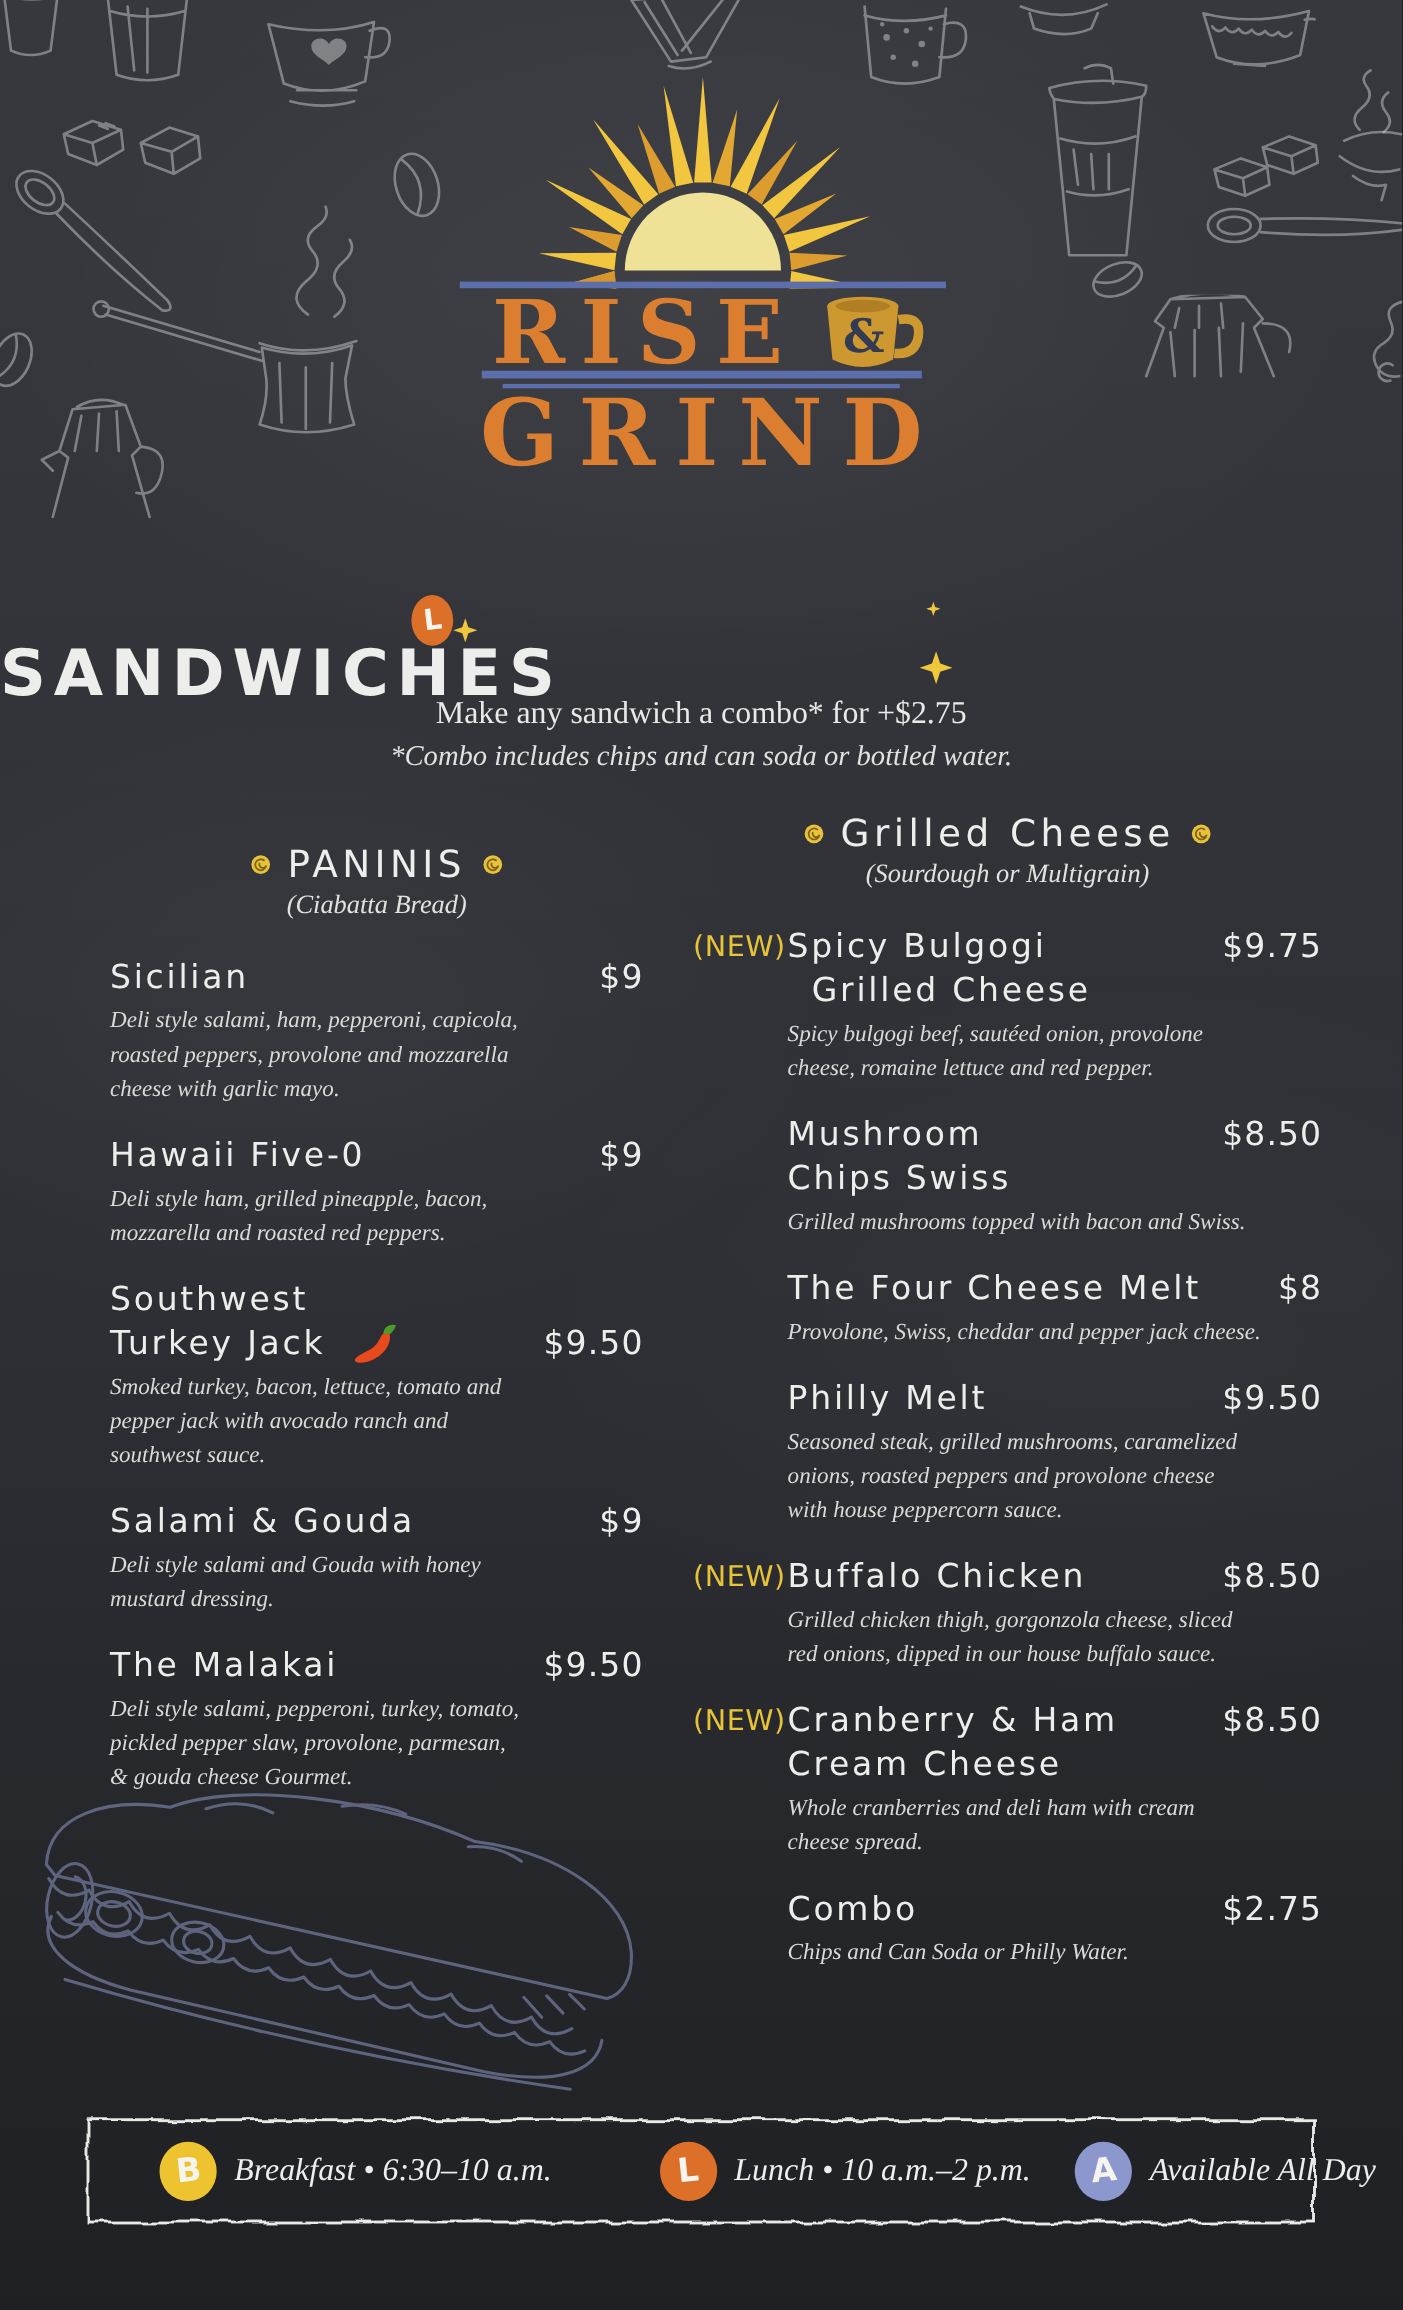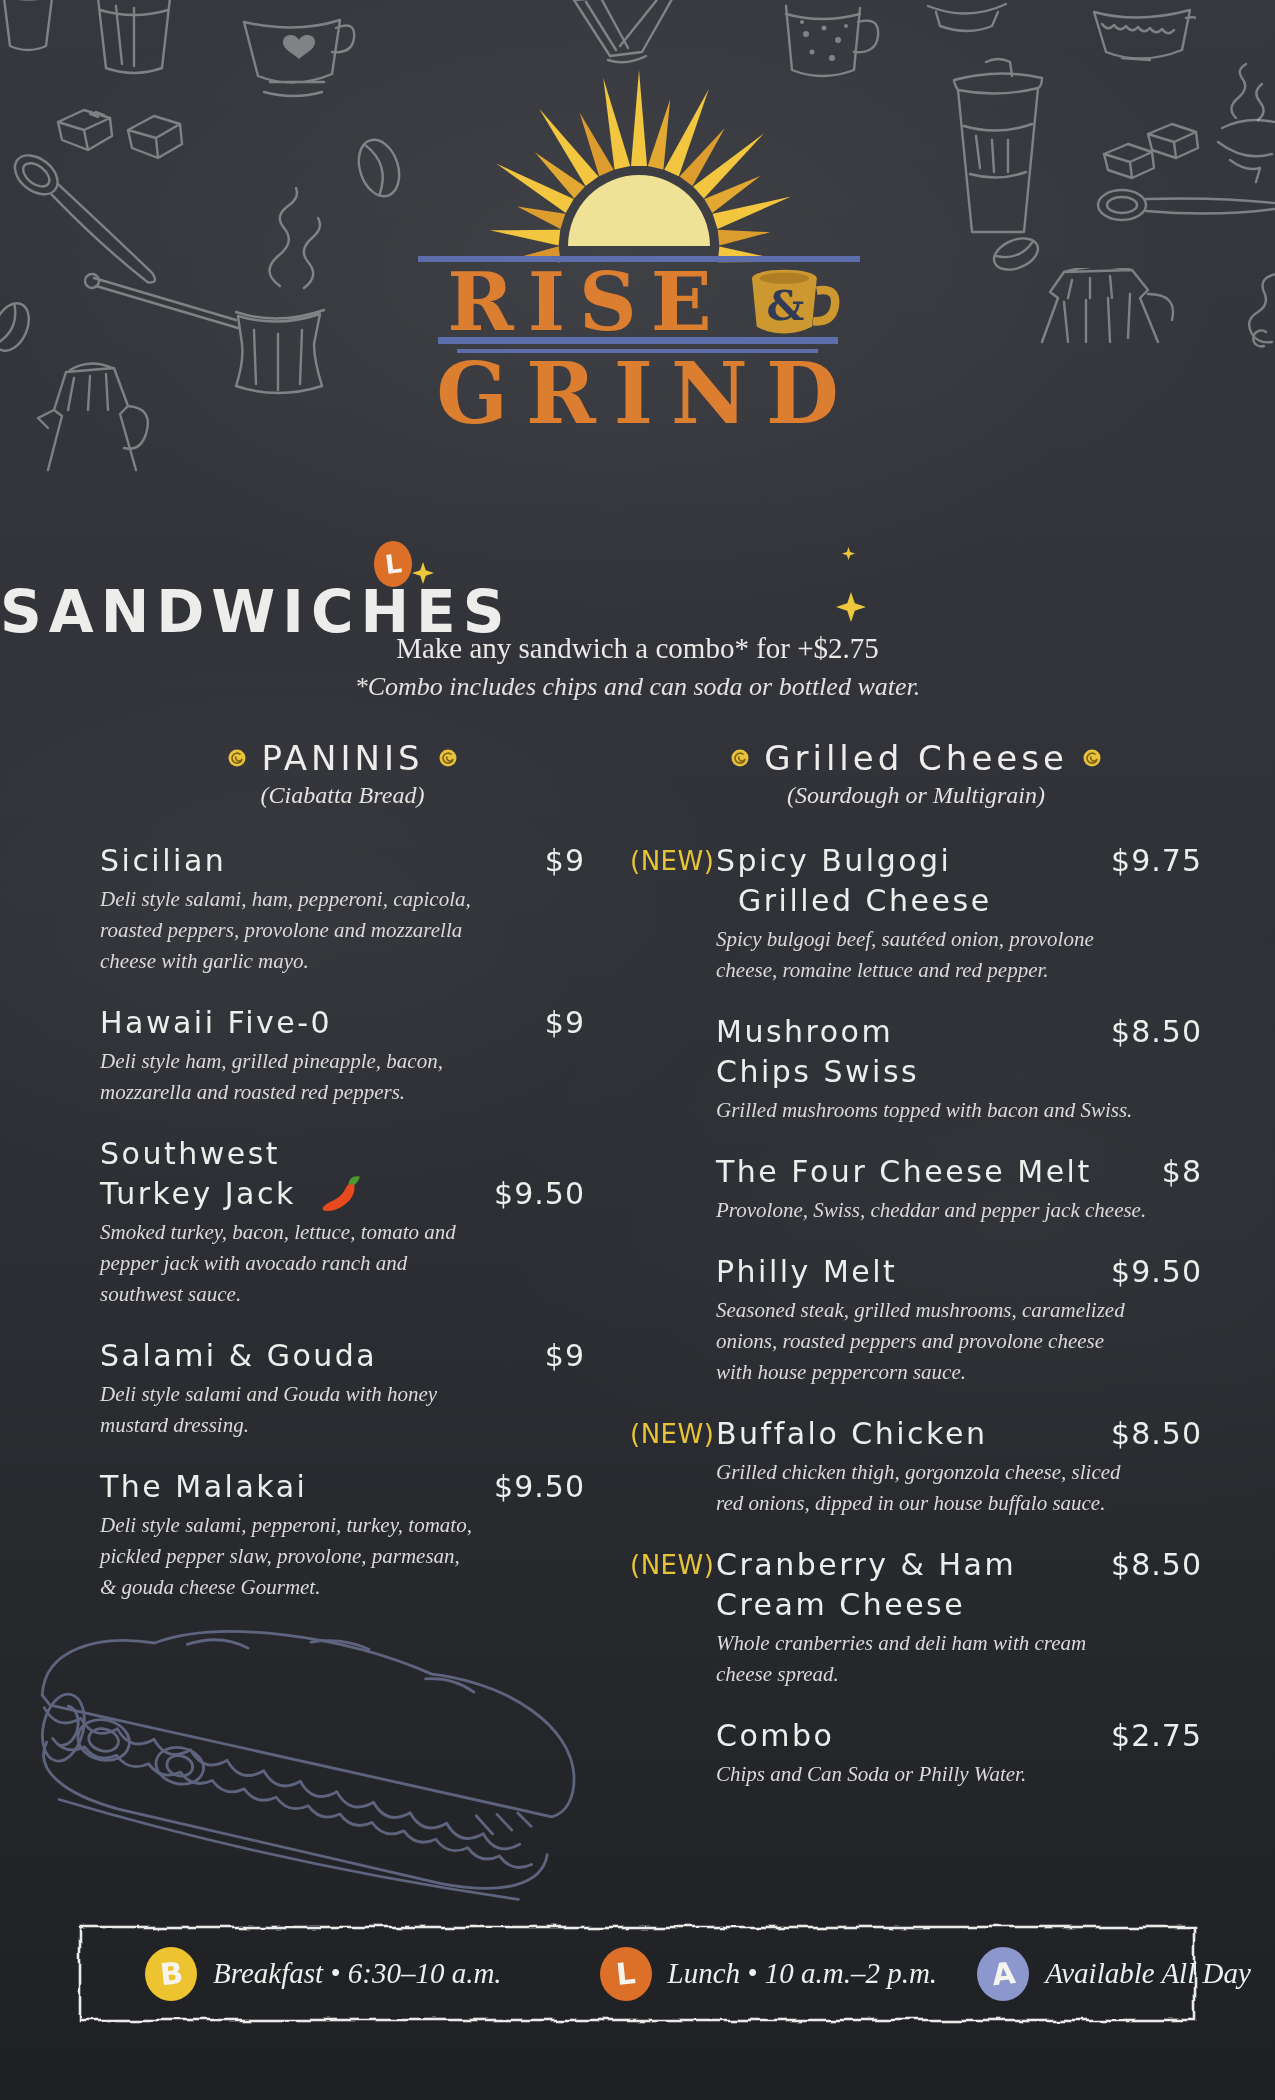--- a/index.html
+++ b/index.html
@@ -35,21 +35,21 @@
   .sp2{left:836px;top:592px;}
   .sp3{left:842px;top:547px;}
   .main-title{position:absolute;left:0;top:539px;width:100%;text-align:left;
     font-weight:bold;font-size:58px;letter-spacing:7px;color:#ededeb;}
   .combo-note{position:absolute;left:0;top:632px;width:100%;text-align:center;
     font-family:"Liberation Serif",serif;font-size:29px;color:#e9e9e7;}
   .combo-detail{position:absolute;left:0;top:672px;width:100%;text-align:center;
     font-family:"Liberation Serif",serif;font-style:italic;font-size:26px;color:#e2e2e0;}
   
   .col{position:absolute;top:738px;}
-  .col-left{left:100px;width:485px;}
+  .col-left{left:100px;width:485px;margin-top:28px;}
   .col-right{left:630px;width:572px;}
   .col-header{display:flex;justify-content:center;align-items:center;gap:14px;
     font-size:34px;letter-spacing:4px;color:#ededeb;line-height:40px;white-space:nowrap;}
   .col-sub{text-align:center;font-family:"Liberation Serif",serif;font-style:italic;font-size:24px;color:#e2e2e0;margin-top:4px;}
   .items{margin-top:32px;display:flex;flex-direction:column;gap:26px;}
   .item{position:relative;}
   .col-right .item{padding-left:86px;}
   .head{display:flex;align-items:flex-start;font-size:30px;letter-spacing:2.5px;color:#eceeec;line-height:40px;white-space:nowrap;}
   .nm2{font-size:30px;letter-spacing:2.5px;line-height:40px;color:#eceeec;white-space:nowrap;}
   .ind{margin-left:22px;}

